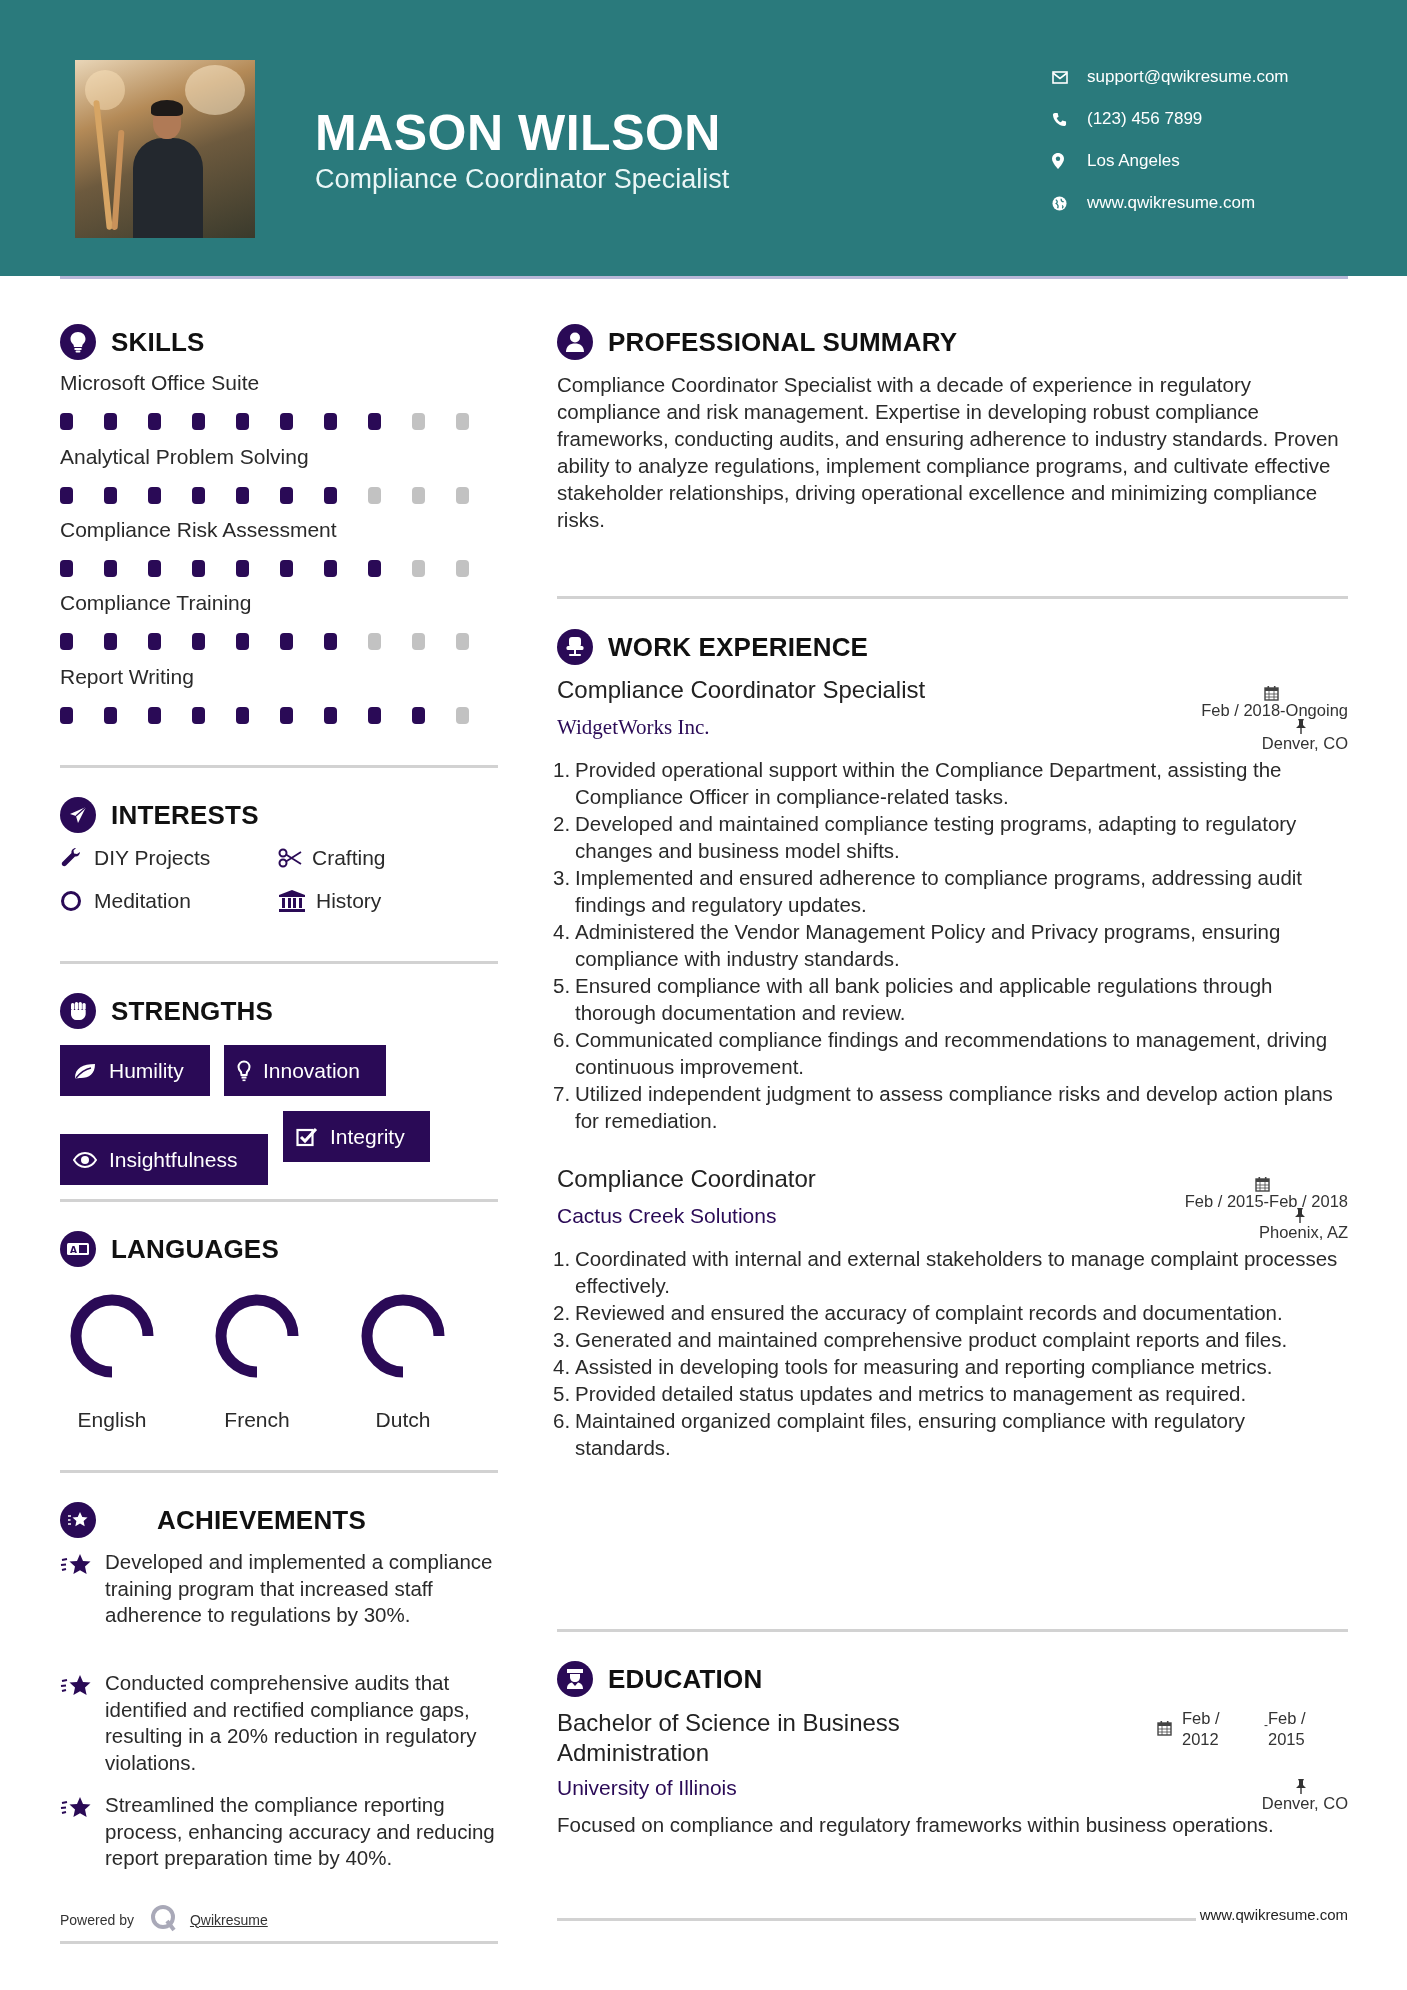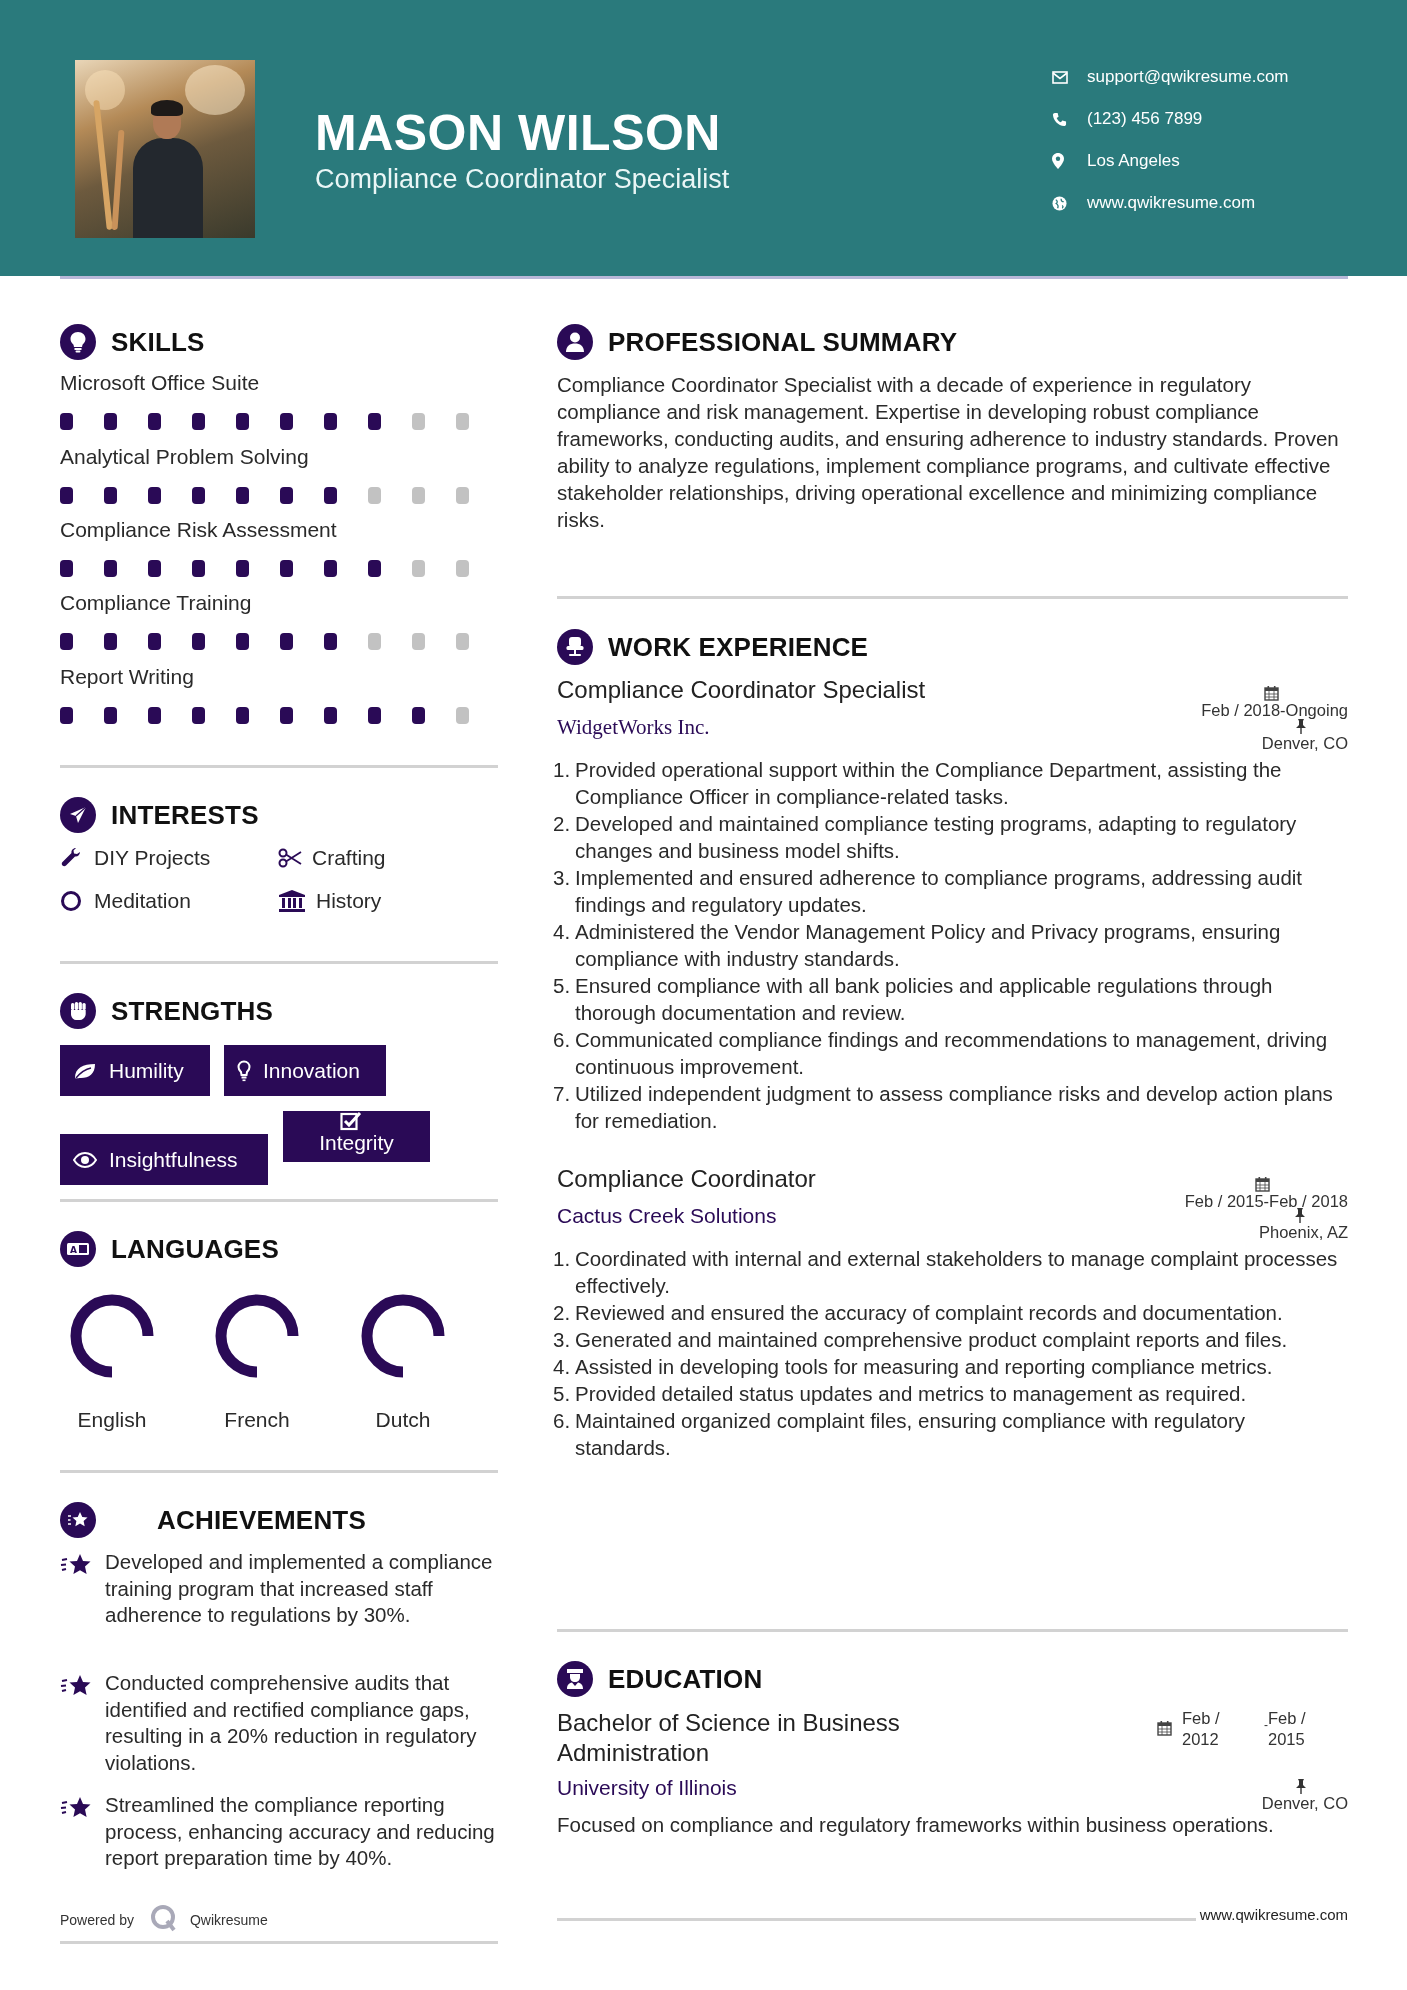--- a/index.html
+++ b/index.html
@@ -50,21 +50,21 @@
   .lang svg { display: block; margin: 0 auto; }
   .lang-name { font-size: 21px; color: #2a2a2a; margin-top: 22px; }
 
   
   .ach { position: absolute; left: 60px; width: 440px; display: flex; }
   .ach .ai { width: 45px; flex-shrink: 0; padding-top: 4px; }
   .ach .at { font-size: 20.5px; line-height: 26.5px; color: #2a2a2a; }
 
   .powered { position: absolute; left: 60px; top: 1904px; display: flex; align-items: center; font-size: 14px; color: #333; }
   .powered .q { margin: 0 12px 0 16px; }
-  .powered .link { color: #333; }
+  .powered .link { text-decoration: underline; color: #333; }
 
   
   .para { position: absolute; font-size: 20.5px; line-height: 27px; color: #2a2a2a; }
   .job-title { position: absolute; font-size: 24px; color: #222; }
   .company { position: absolute; font-size: 21px; color: #2a0a56; }
   .meta { position: absolute; right: 59px; font-size: 16.5px; color: #333; display: flex; align-items: center; flex-direction: column; }
   .meta .mi { margin-right: 7px; display: flex; align-items: center; }
   .olist { position: absolute; left: 553px; width: 790px; list-style: none; }
   .olist li { display: flex; font-size: 20.5px; line-height: 27px; color: #2a2a2a; }
   .olist li .num { width: 22px; flex-shrink: 0; text-align: left; }
@@ -302,21 +302,21 @@
 </div>
 <div class="tag" style="left:60px;top:1111px;width:208px;margin-top:23px;">
   <span class="ti">
     <svg width="24" height="16" viewBox="0 0 24 16">
         <path d="M1 8 C4 3 8 1 12 1 C16 1 20 3 23 8 C20 13 16 15 12 15 C8 15 4 13 1 8 Z" fill="none" stroke="#fff" stroke-width="2"></path>
         <circle cx="12" cy="8" r="4" fill="#fff"></circle>
       </svg>
   </span>
   <span>Insightfulness</span>
 </div>
-<div class="tag" style="left:283px;top:1111px;width:147px;flex-direction:column;">
+<div class="tag" style="left:283px;top:1111px;width:147px;">
   <span class="ti">
     <svg width="22" height="20" viewBox="0 0 22 20">
         <rect x="1.5" y="3" width="15" height="15" fill="none" stroke="#fff" stroke-width="2.2"></rect>
         <path d="M5 10 L9 14 L20 2" fill="none" stroke="#fff" stroke-width="3"></path>
       </svg>
   </span>
   <span>Integrity</span>
 </div>
 
 <div class="divider" style="left:60px;top:1199px;width:438px;"></div>

